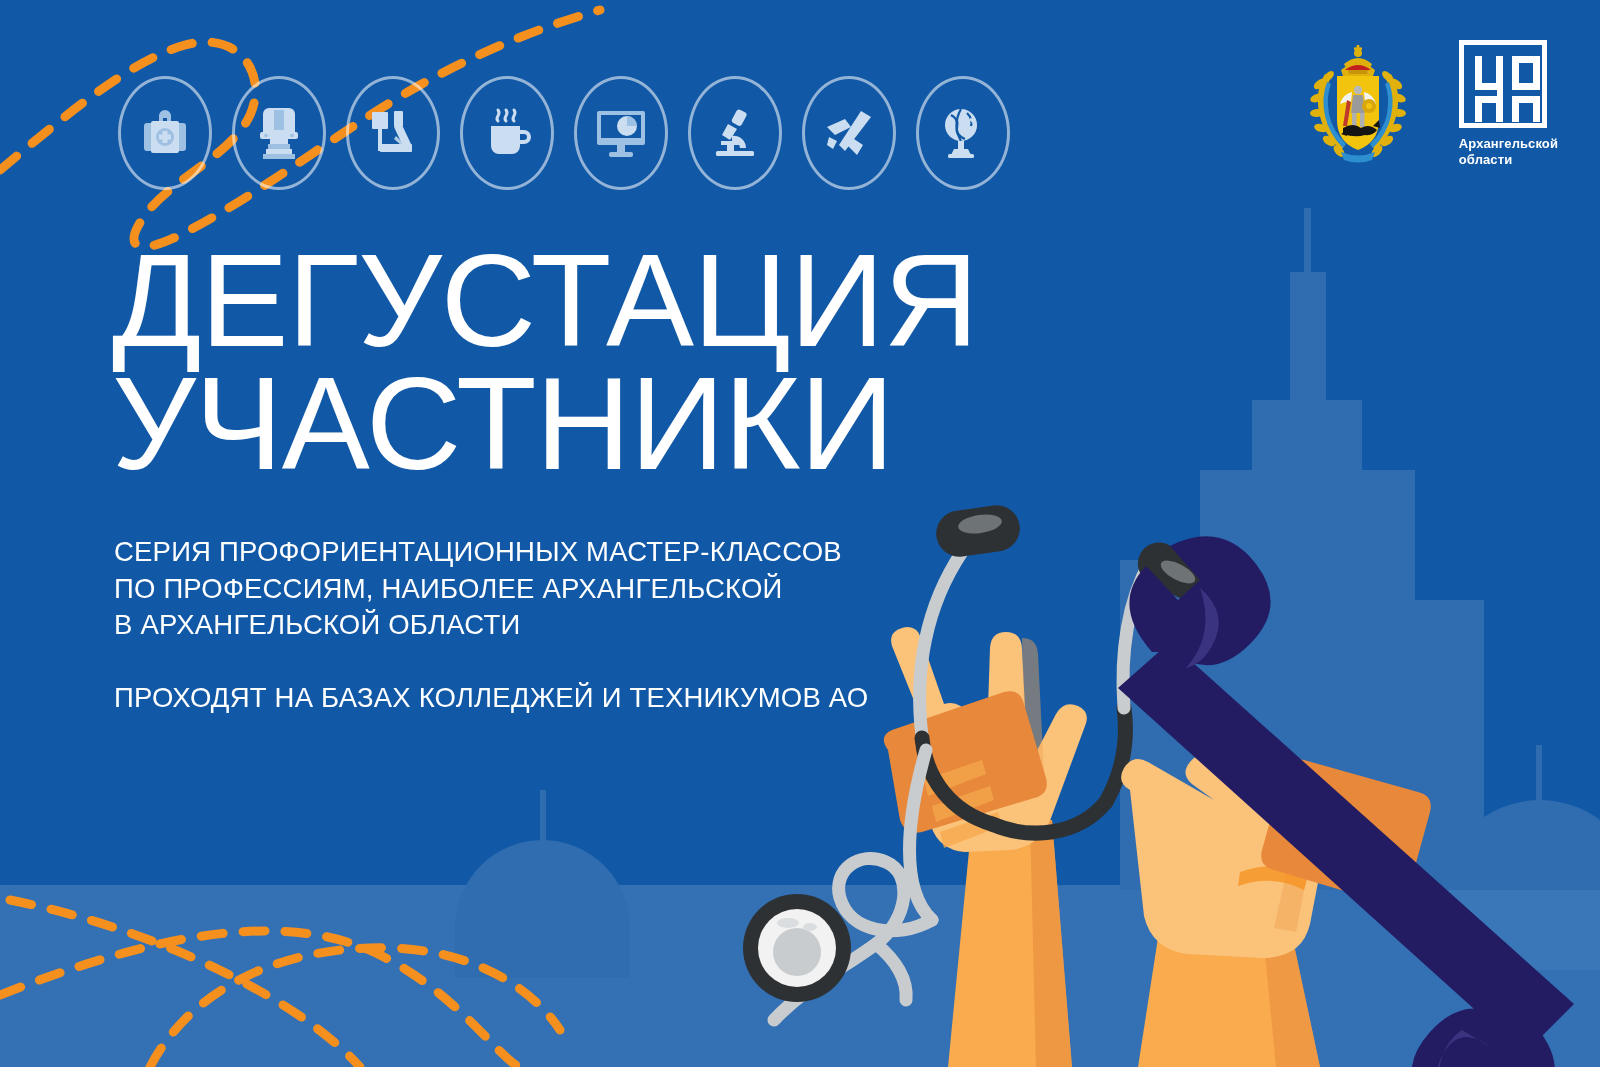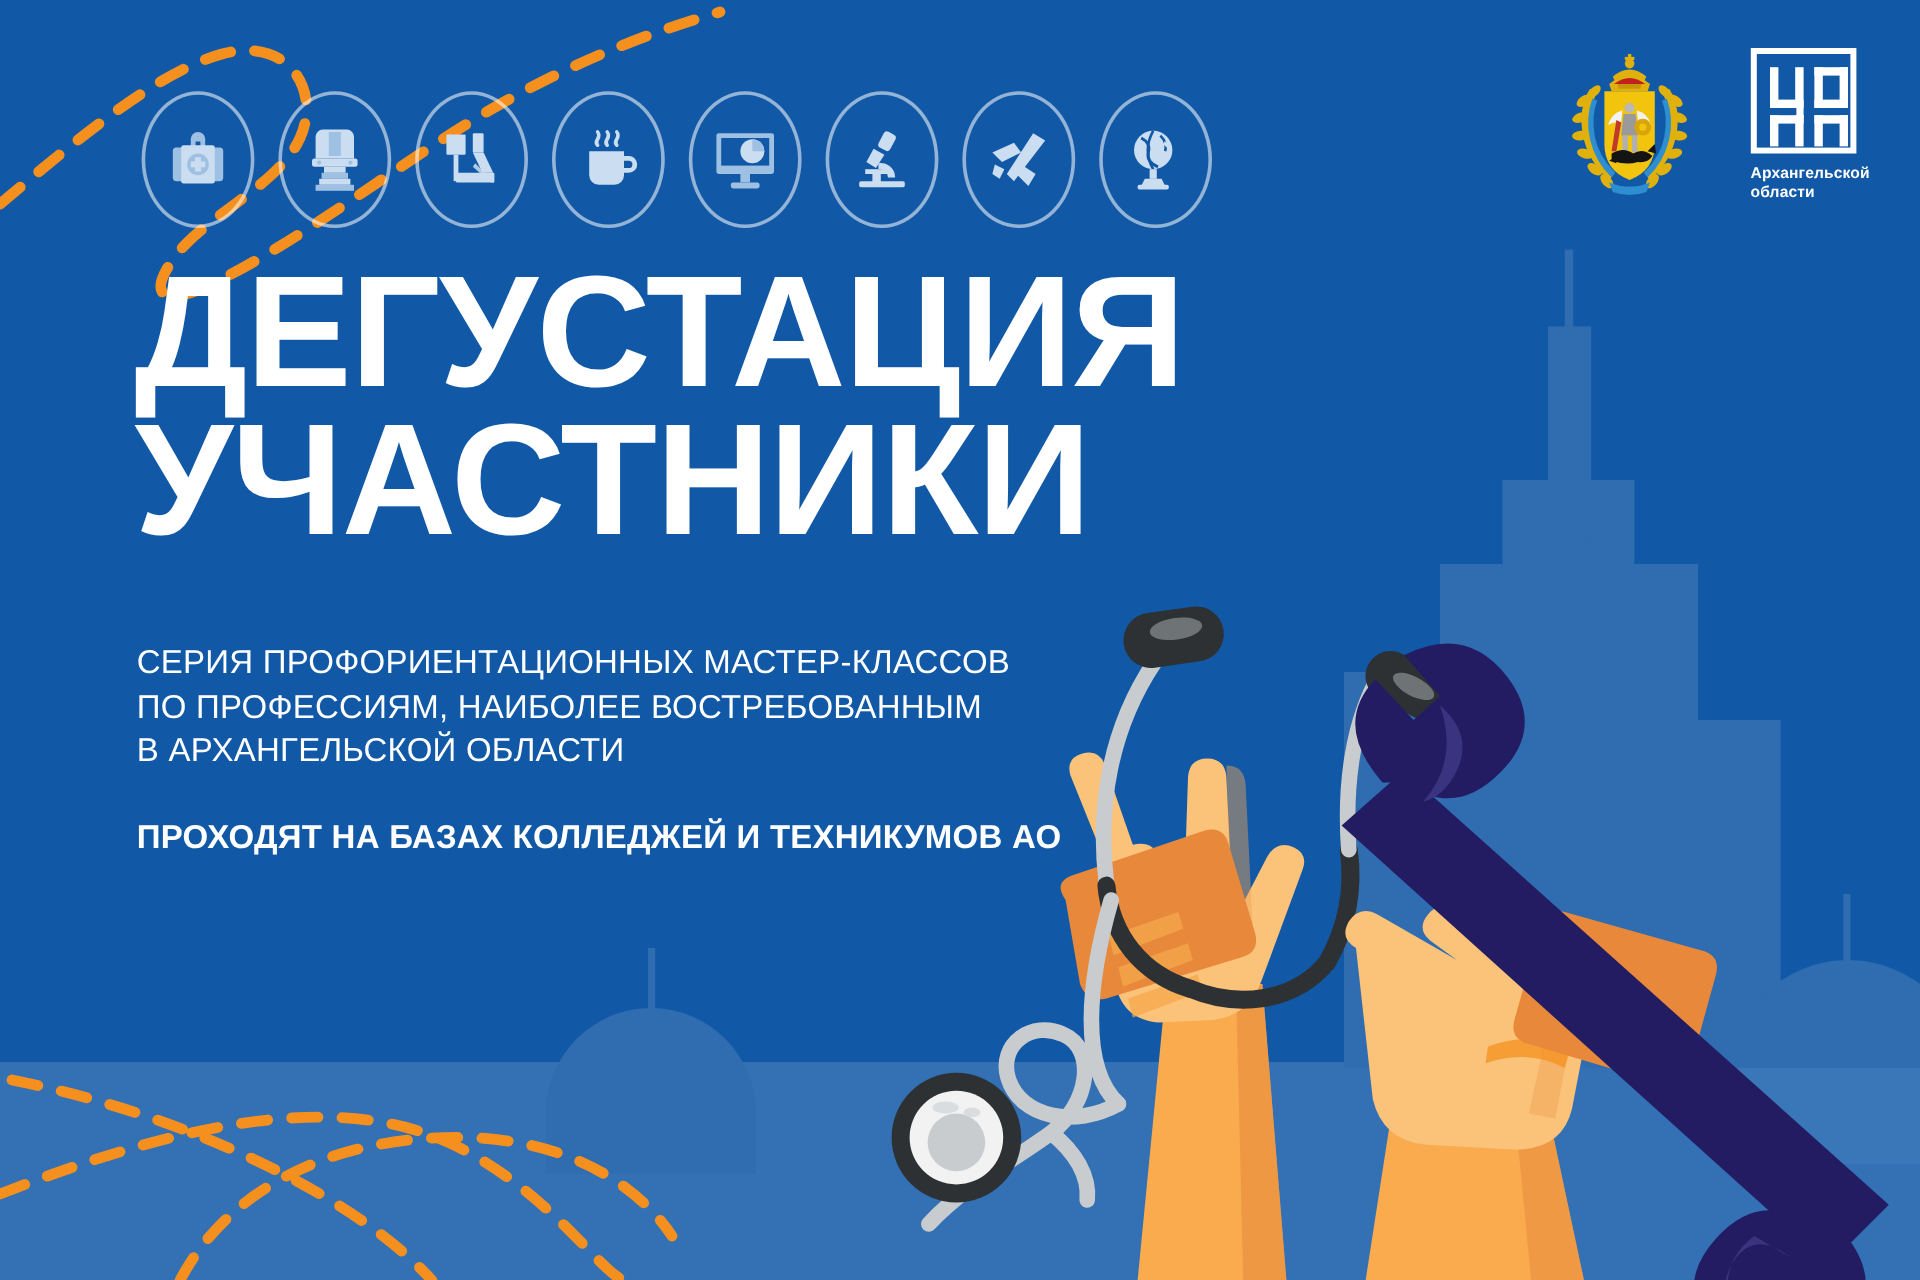--- a/index.html
+++ b/index.html
@@ -54,33 +54,33 @@
   .coa{width:110px;height:140px;}
   .copp{display:flex;flex-direction:column;align-items:flex-start;}
   .copp-mark{width:88px;height:88px;}
   .copp-text{
     color:#ffffff;font-size:13px;line-height:1.22;font-weight:bold;
     margin-top:8px;letter-spacing:.1px;
   }
 
   
   .headline{
-    position:absolute;left:112px;top:216px;width:1000px;
-    color:#ffffff;font-weight:bold;
+    position:absolute;left:112px;top:240px;width:1000px;
+    color:#ffffff;font-weight:normal;
     font-size:132px;line-height:.93;letter-spacing:-1px;
     font-family:"Liberation Sans", sans-serif;
   }
   .headline div{display:block;}
 
   
   .body-copy{position:absolute;left:114px;top:534px;width:820px;color:#ffffff;}
   .para{
     font-size:27.5px;line-height:1.33;letter-spacing:.2px;font-weight:normal;
   }
-  .para-2{margin-top:36px;font-weight:bold;}
+  .para-2{margin-top:36px;}
   .participants{
     margin-top:48px;font-size:33px;font-weight:bold;letter-spacing:.2px;
   }
 
   
   .illus{position:absolute;left:700px;top:420px;width:900px;height:647px;}
 </style>
 </head>
 <body>
 
@@ -301,21 +301,21 @@
   </div>
 
   <div class="headline">
     <div>ДЕГУСТАЦИЯ</div>
     <div>УЧАСТНИКИ</div>
   </div>
 
   <div class="body-copy">
     <div class="para">
       <div>СЕРИЯ ПРОФОРИЕНТАЦИОННЫХ МАСТЕР-КЛАССОВ</div>
-      <div>ПО ПРОФЕССИЯМ, НАИБОЛЕЕ ВОСТРЕБОВАННЫМ</div>
+      <div>ПО ПРОФЕССИЯМ, НАИБОЛЕЕ АРХАНГЕЛЬСКОЙ</div>
       <div>В АРХАНГЕЛЬСКОЙ ОБЛАСТИ</div>
     </div>
     <div class="para para-2">ПРОХОДЯТ НА БАЗАХ КОЛЛЕДЖЕЙ И ТЕХНИКУМОВ АО</div>
   </div>
 
   <svg class="illus" viewBox="0 0 900 647">
 
     <g>
 
       <path d="M272 400 L352 400 L372 647 L248 647z" fill="#F9AB4E"></path>

